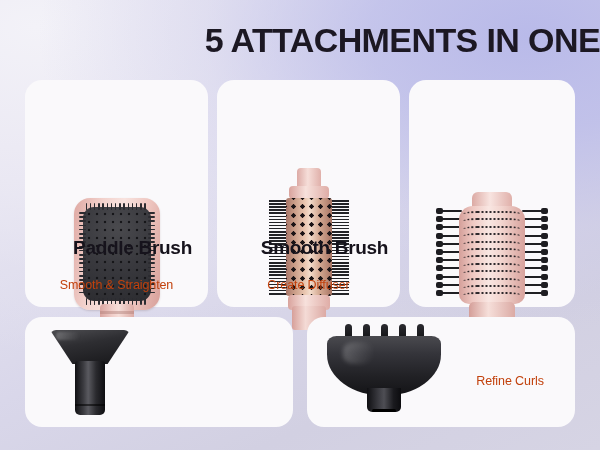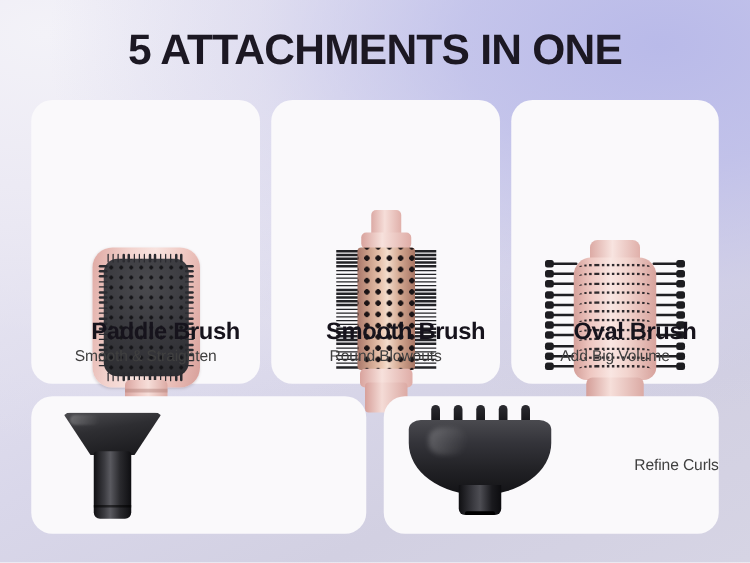--- a/index.html
+++ b/index.html
@@ -10,21 +10,21 @@
       radial-gradient(120% 95% at 88% 8%, #b9bae9 0%, rgba(185,186,233,0.75) 22%, rgba(199,198,232,0.35) 45%, rgba(214,212,228,0.0) 68%),
       radial-gradient(110% 90% at 6% 6%, #f3f2f8 0%, #eceaf4 30%, rgba(228,226,240,0.5) 60%, rgba(228,226,240,0) 80%),
       linear-gradient(155deg, #eeedf6 0%, #e4e2f0 28%, #d9d7ea 55%, #d2d0e2 78%, #d6d4e4 100%);
     overflow:hidden;
   }
   .page { position:relative; width:600px; height:450px; }
 
   
   .title {
     position:absolute; top:20px; left:0; width:600px;
-    text-align:center;
+    text-align:right;
     font-size:34px;
     font-weight:bold;
     letter-spacing:-0.6px;
     color:#1c1823;
     line-height:40px;
     white-space:nowrap;
   }
 
   
   .card {
@@ -39,22 +39,22 @@
   .card-bot { top:317px; height:110px; }
   .c4 { left:25px;  width:268px; }
   .c5 { left:307px; width:268px; }
 
   .label-wrap { position:absolute; left:0; width:100%; text-align:center; }
   .lab-title {
     font-size:19px; font-weight:bold; color:#16131c;
     letter-spacing:-0.3px; line-height:23px; white-space:nowrap;padding-left:32px;
   }
   .lab-sub {
-    font-size:12.5px; color:#404040; line-height:16px;
-    letter-spacing:-0.1px; white-space:nowrap; margin-top:0;
+    font-size:12.5px; color:#c2410c; line-height:16px;
+    letter-spacing:-0.1px; white-space:nowrap; margin-top:18px;
   }
   .top-labels { bottom:14px; }
 
   
   .bot-inner { position:absolute; inset:0; display:flex; align-items:center; }
   .bot-icon { position:relative; flex:0 0 auto; }
   .bot-text { flex:1 1 auto; }
   .bot-text .lab-title { font-size:19px; }
   .bot-text .lab-sub { font-size:12.5px; }
 
@@ -398,21 +398,21 @@
           <span style="right:6px; top:124.9999999999999px; width:20px;"></span>
         </div>
       <div class="rb-barrel">
         <div class="rb-holes"></div>
       </div>
       <div class="rb-collar-b"></div>
       <div class="rb-base"></div>
     </div>
     <div class="label-wrap top-labels">
       <div class="lab-title">Smooth Brush</div>
-      <div class="lab-sub">Round Blowouts</div>
+      <div class="lab-sub">Create Diffuser</div>
     </div>
   </div>
 
   <div class="card card-top c3">
     <div class="art ob">
       <div class="ob-neck"></div>
       <div class="ob-tufts" id="obTufts">
           <span class="l" style="left:4px; top:18px; width:26px;"></span>
           <span class="r" style="right:4px; top:18px; width:26px;"></span>
           <span class="l" style="left:4px; top:26.2px; width:26px;"></span>
@@ -447,24 +447,20 @@
             <i style="top:49.4px;"></i>
             <i style="top:56.8px;"></i>
             <i style="top:64.2px;"></i>
             <i style="top:71.60000000000001px;"></i>
             <i style="top:79.00000000000001px;"></i>
             <i style="top:86.40000000000002px;"></i>
           </div>
       </div>
       <div class="ob-base"></div>
     </div>
-    <div class="label-wrap top-labels">
-      <div class="lab-title">Oval Brush</div>
-      <div class="lab-sub">Add Big Volume</div>
-    </div>
   </div>
 
   <div class="card card-bot c4">
     <div class="bot-inner">
       <div class="bot-icon cn">
         <div class="cn-flare"></div>
         <div class="cn-body"></div>
       </div>
     </div>
   </div>
@@ -476,18 +472,18 @@
             <span style="left:22px;"></span>
             <span style="left:40px;"></span>
             <span style="left:58px;"></span>
             <span style="left:76px;"></span>
             <span style="left:94px;"></span>
           </div>
         <div class="df-bowl"></div>
         <div class="df-neck"></div>
       </div>
       <div class="bot-text">
-        <div class="lab-sub" style="text-align:right">Refine Curls</div>
+        <div class="lab-sub" style="text-align:center">Refine Curls</div>
       </div>
     </div>
   </div>
 
 </div>
 
 </body></html>

